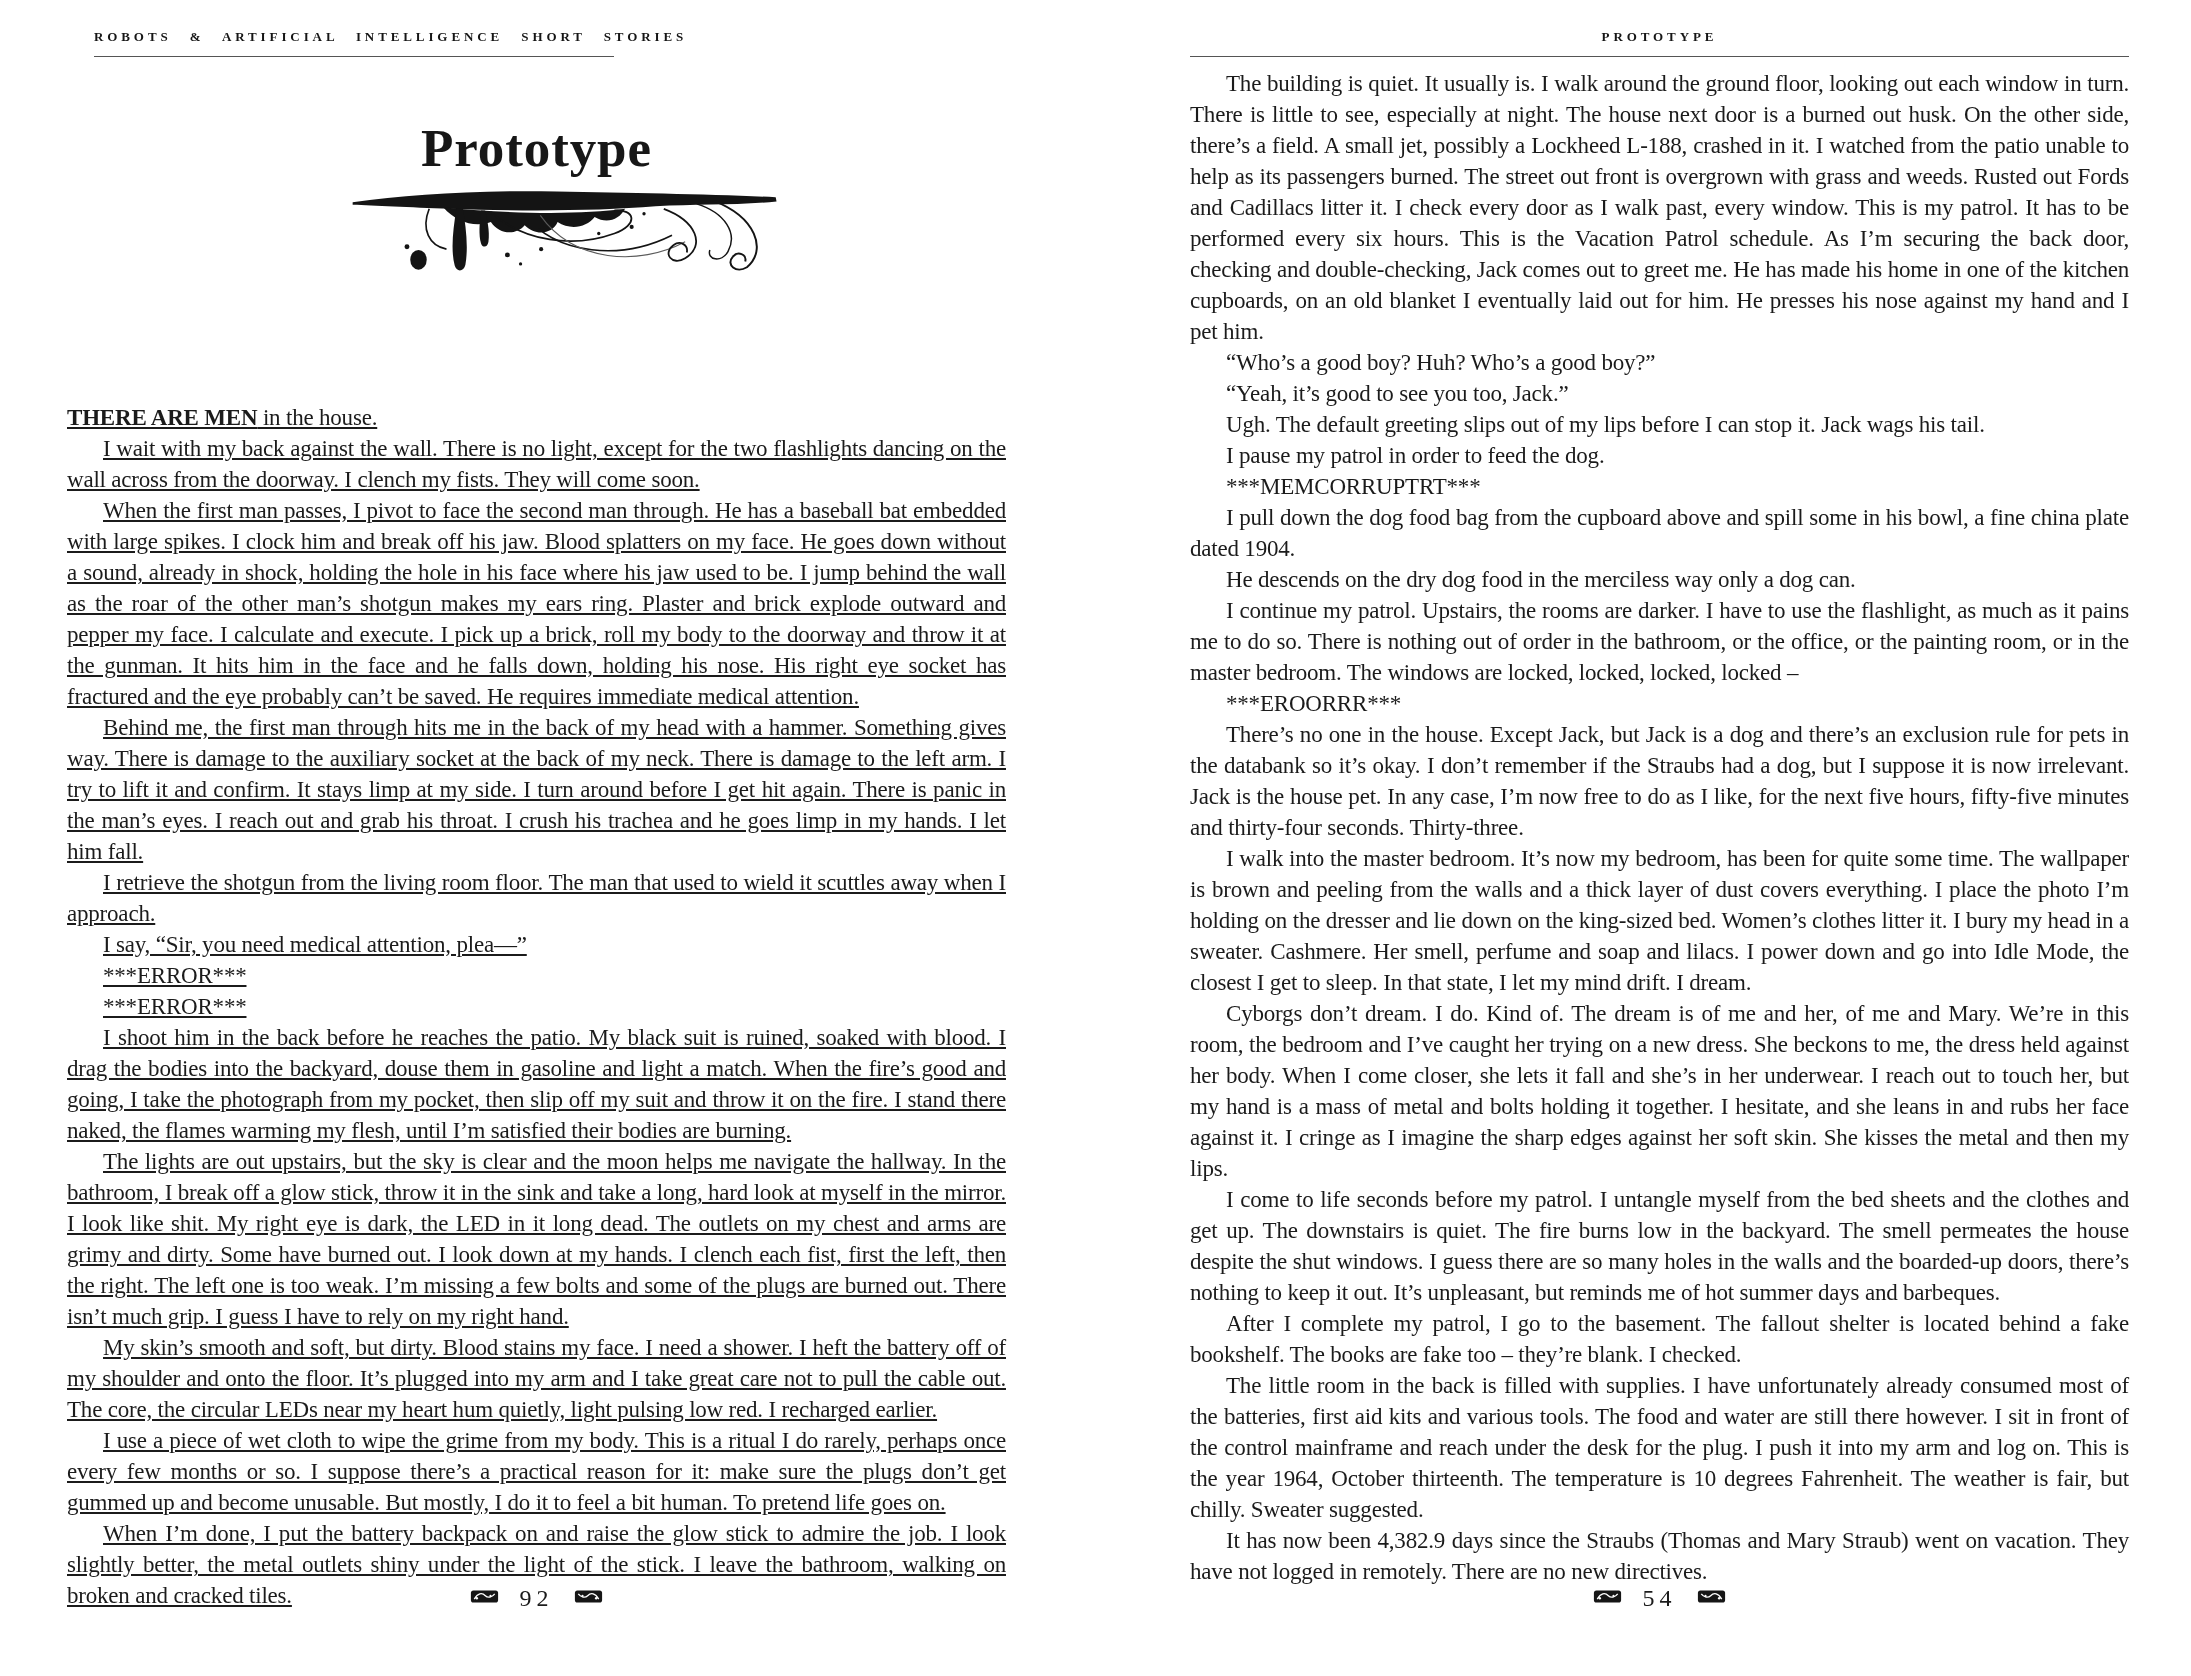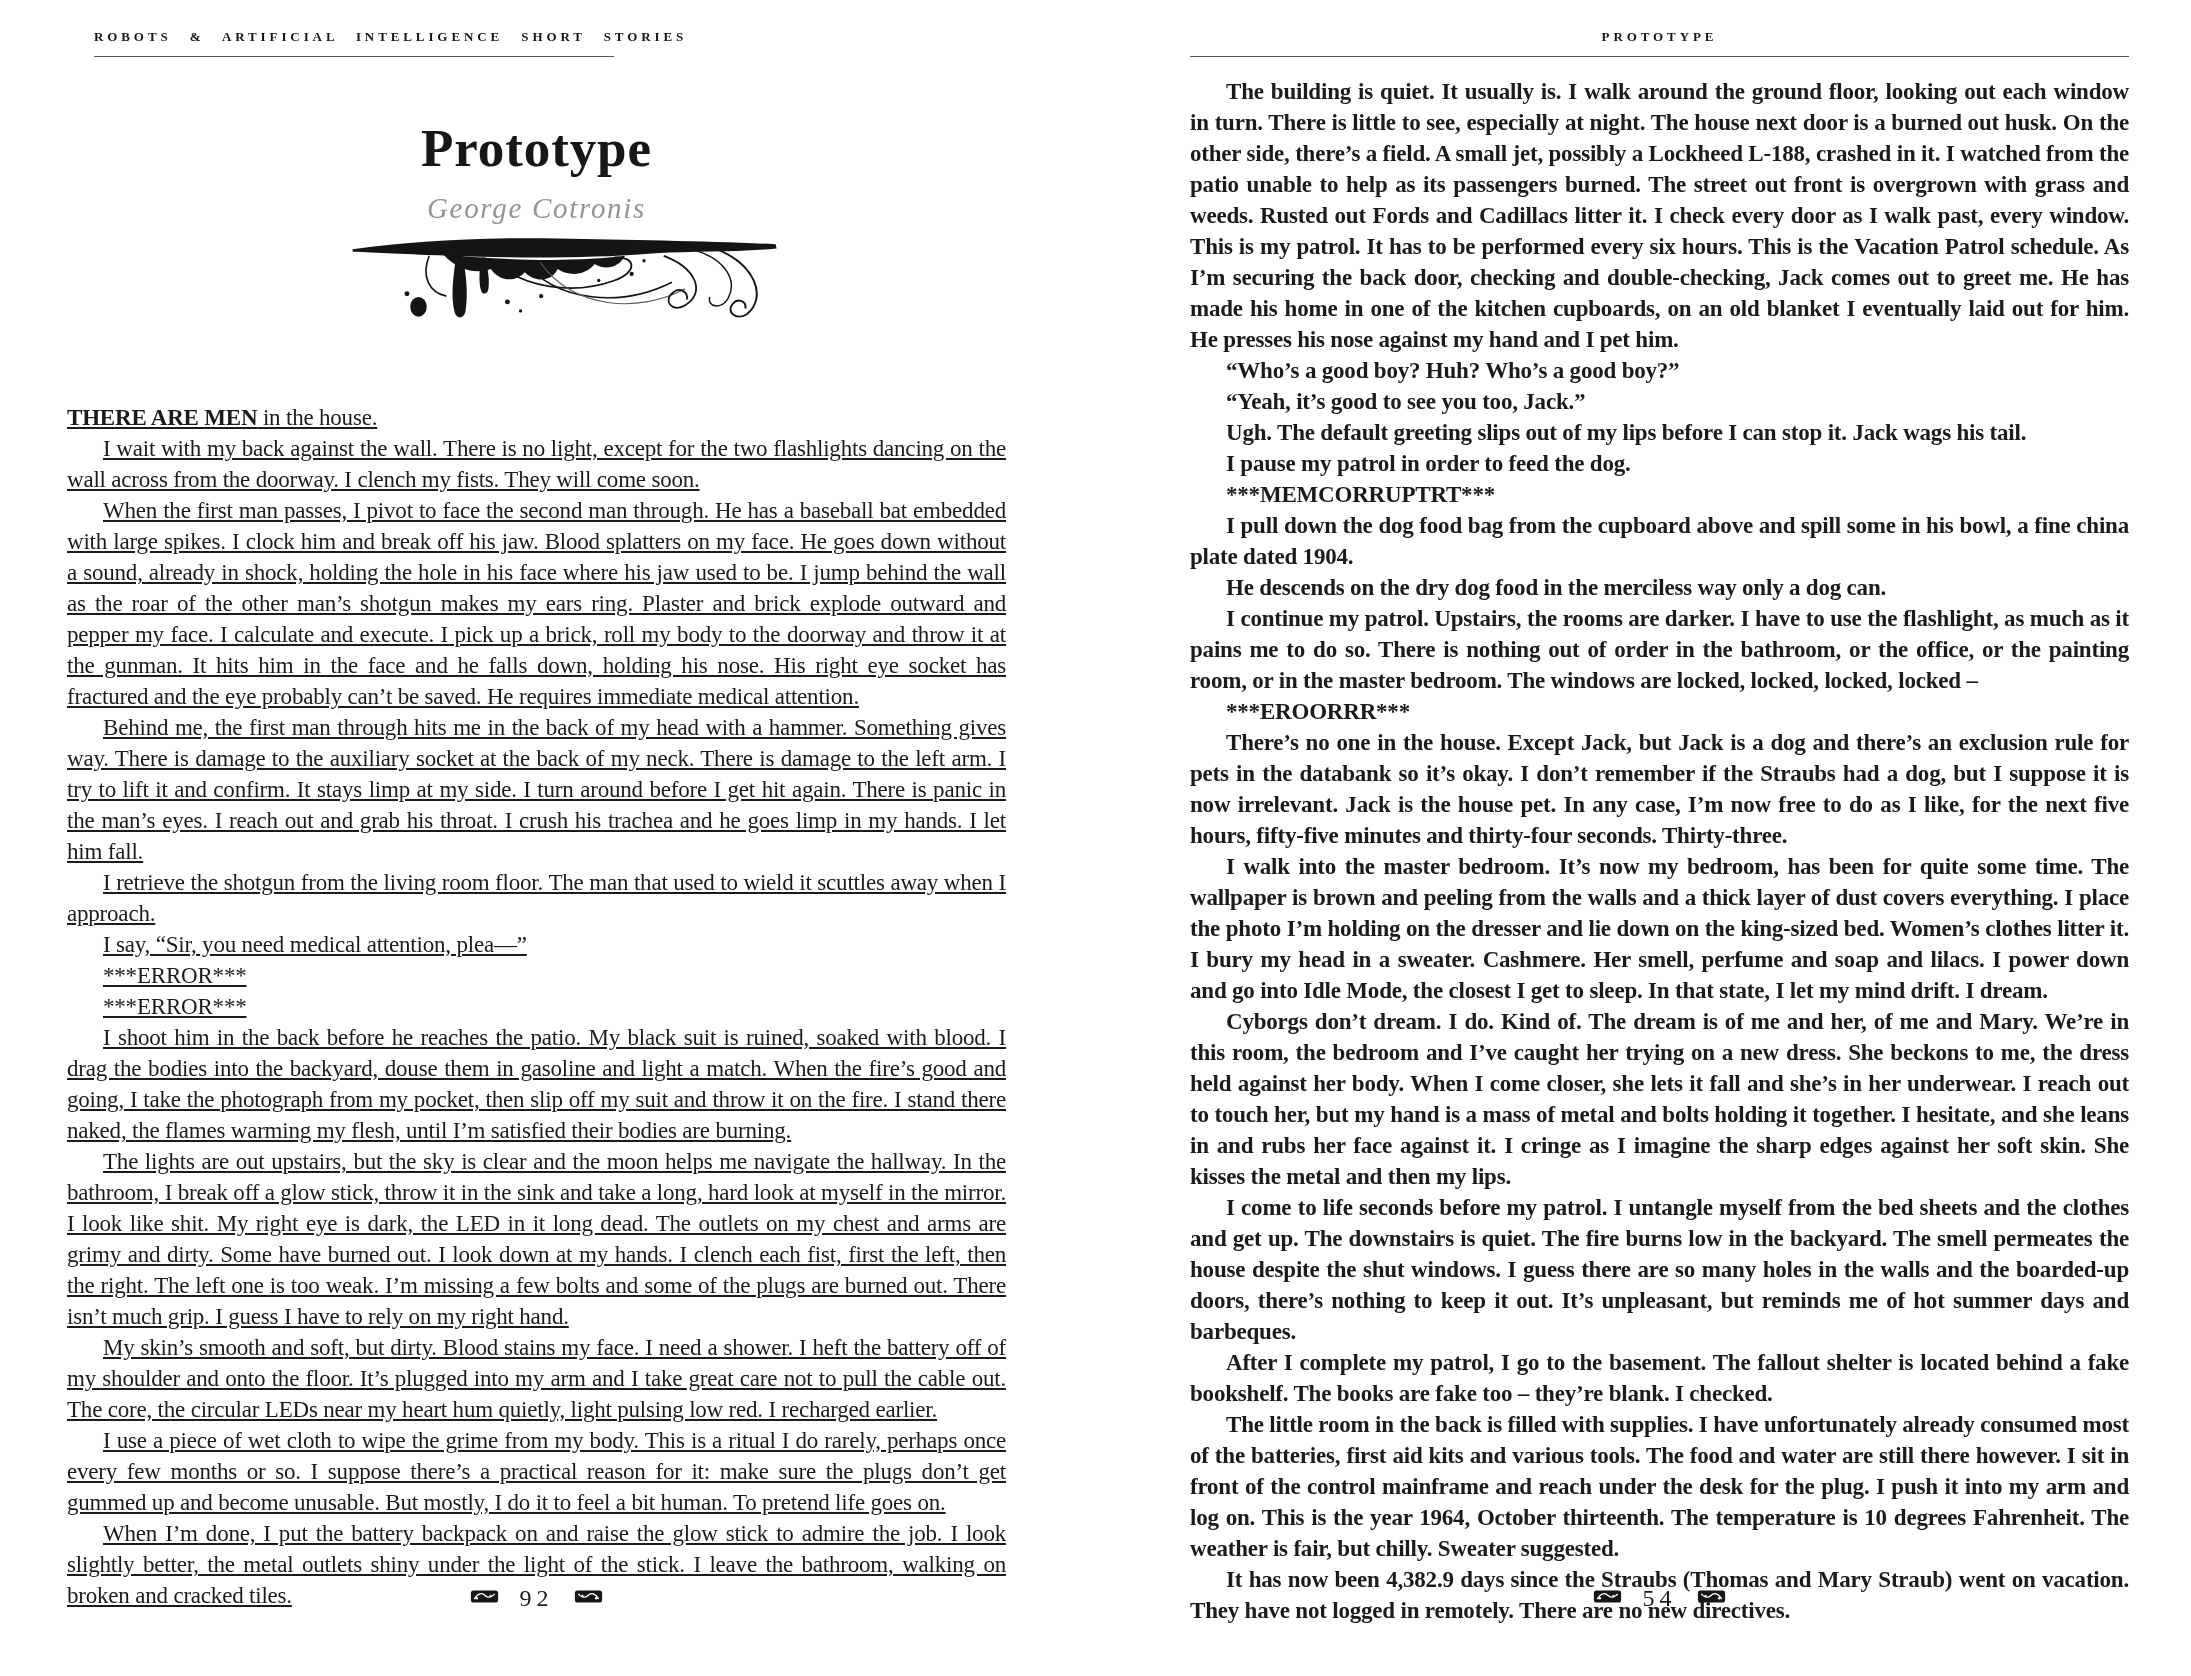--- a/index.html
+++ b/index.html
@@ -49,21 +49,21 @@
   .flourish-wrap{margin:5.1px 0 0 57px;}
 
   .body-text{
     position:absolute;left:0;width:100%;
     font-size:23px;line-height:31px;
     letter-spacing:-0.2px;
     text-align:justify;
     color:#1b1b1b;
   }
   .page-left .body-text{top:402px;text-decoration:underline;}
-  .page-right .body-text{top:76px;font-weight:bold;}
+  .page-right .body-text{top:68px;}
   .body-text p{margin:0;}
   .body-text p.para{text-indent:36px;}
   .lead-para{text-indent:0;}
   .lead-bold{font-weight:bold;}
 
   .page-footer{
     position:absolute;top:1584px;left:0;width:100%;
     display:flex;justify-content:center;align-items:center;
     gap:20.5px;
   }
@@ -82,21 +82,20 @@
 <div class="spread">
 
   <div class="page page-left">
 
     <div class="running-head">
       <span class="rh-text">ROBOTS &amp; ARTIFICIAL INTELLIGENCE SHORT STORIES</span>
     </div>
 
     <div class="title-block">
       <h1 class="story-title">Prototype</h1>
-      <div class="story-author">George Cotronis</div>
       <div class="flourish-wrap">
         <svg width="428" height="101" viewBox="0 0 520 120" xmlns="http://www.w3.org/2000/svg" aria-hidden="true">
 
           <path d="M2 22 C70 13, 150 7, 250 9 C340 11, 440 12, 516 16 L517 21 C470 26, 420 24, 370 27 C300 33, 200 33, 120 30 C70 28, 28 26, 2 25 Z" fill="#141414"></path>
 
           <path d="M112 28 C128 46, 150 53, 170 46 C180 61, 200 63, 211 50 C226 65, 246 59, 251 46 C266 56, 286 53, 296 40 C311 49, 326 43, 333 30 C280 37, 200 37, 112 28 Z" fill="#141414"></path>
 
           <path d="M128 30 C124 55, 121 80, 126 99 C128 107, 137 107, 139 98 C143 74, 139 50, 136 30 Z" fill="#141414"></path>
 
           <path d="M158 32 C156 48, 155 62, 158 72 C160 78, 166 77, 167 70 C169 56, 165 42, 163 32 Z" fill="#141414"></path>

